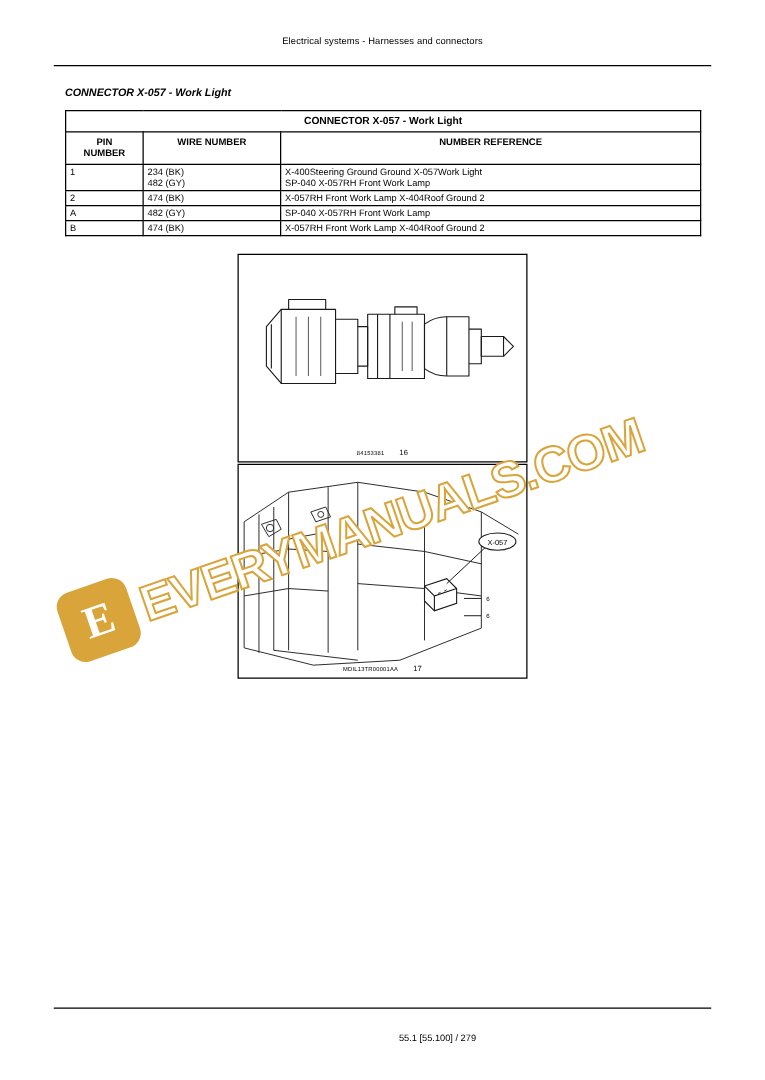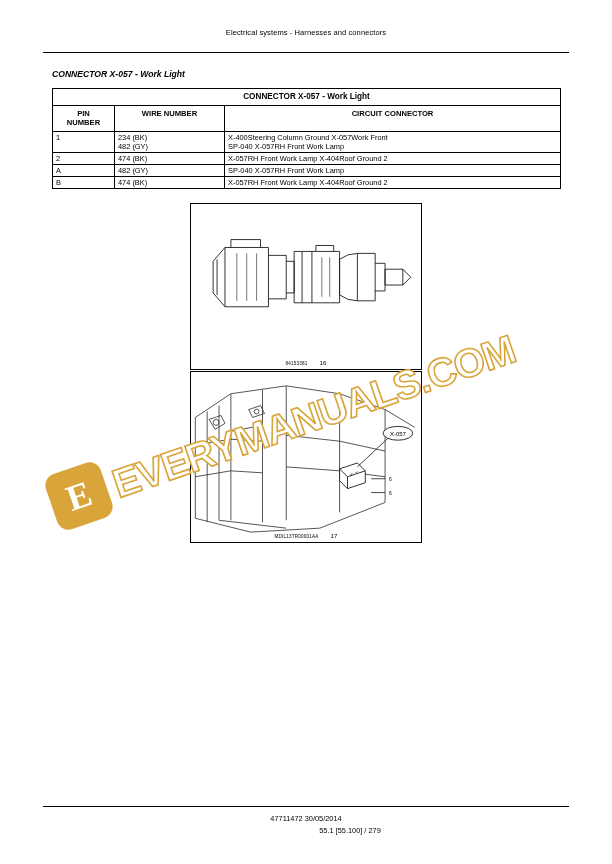--- a/index.html
+++ b/index.html
@@ -226,32 +226,32 @@
           <th colspan="3">CONNECTOR X-057 - Work Light</th>
         </tr>
       </thead>
       <thead class="head-row">
         <tr>
           <th>
             <span class="cellline">PIN</span>
             <span class="cellline">NUMBER</span>
           </th>
           <th>WIRE NUMBER</th>
-          <th>CIRCUIT CONNECTOR</th>
+          <th>NUMBER REFERENCE</th>
         </tr>
       </thead>
       <tbody>
         <tr>
           <td class="pin">1</td>
           <td>
             <span class="cellline">234 (BK)</span>
             <span class="cellline">482 (GY)</span>
           </td>
           <td>
-            <span class="cellline">X-400Steering Column Ground X-057Work Front</span>
+            <span class="cellline">X-400Steering Ground Ground X-057Work Light</span>
             <span class="cellline">SP-040 X-057RH Front Work Lamp</span>
           </td>
         </tr>
         <tr>
           <td class="pin">2</td>
           <td>
             <span class="cellline">474 (BK)</span>
           </td>
           <td>
             <span class="cellline">X-057RH Front Work Lamp X-404Roof Ground 2</span>
@@ -372,16 +372,15 @@
   </div>
 
   <div class="watermark">
     <div class="wm-badge">
       <div class="e">E</div>
     </div>
     <div class="wm-text">EVERYMANUALS.COM</div>
   </div>
 
   <div class="footer-rule"></div>
-  <div class="footer-line1">47711472 30/05/2014</div>
   <div class="footer-line2">55.1 [55.100] / 279</div>
 
 </div>
 
 </body></html>

